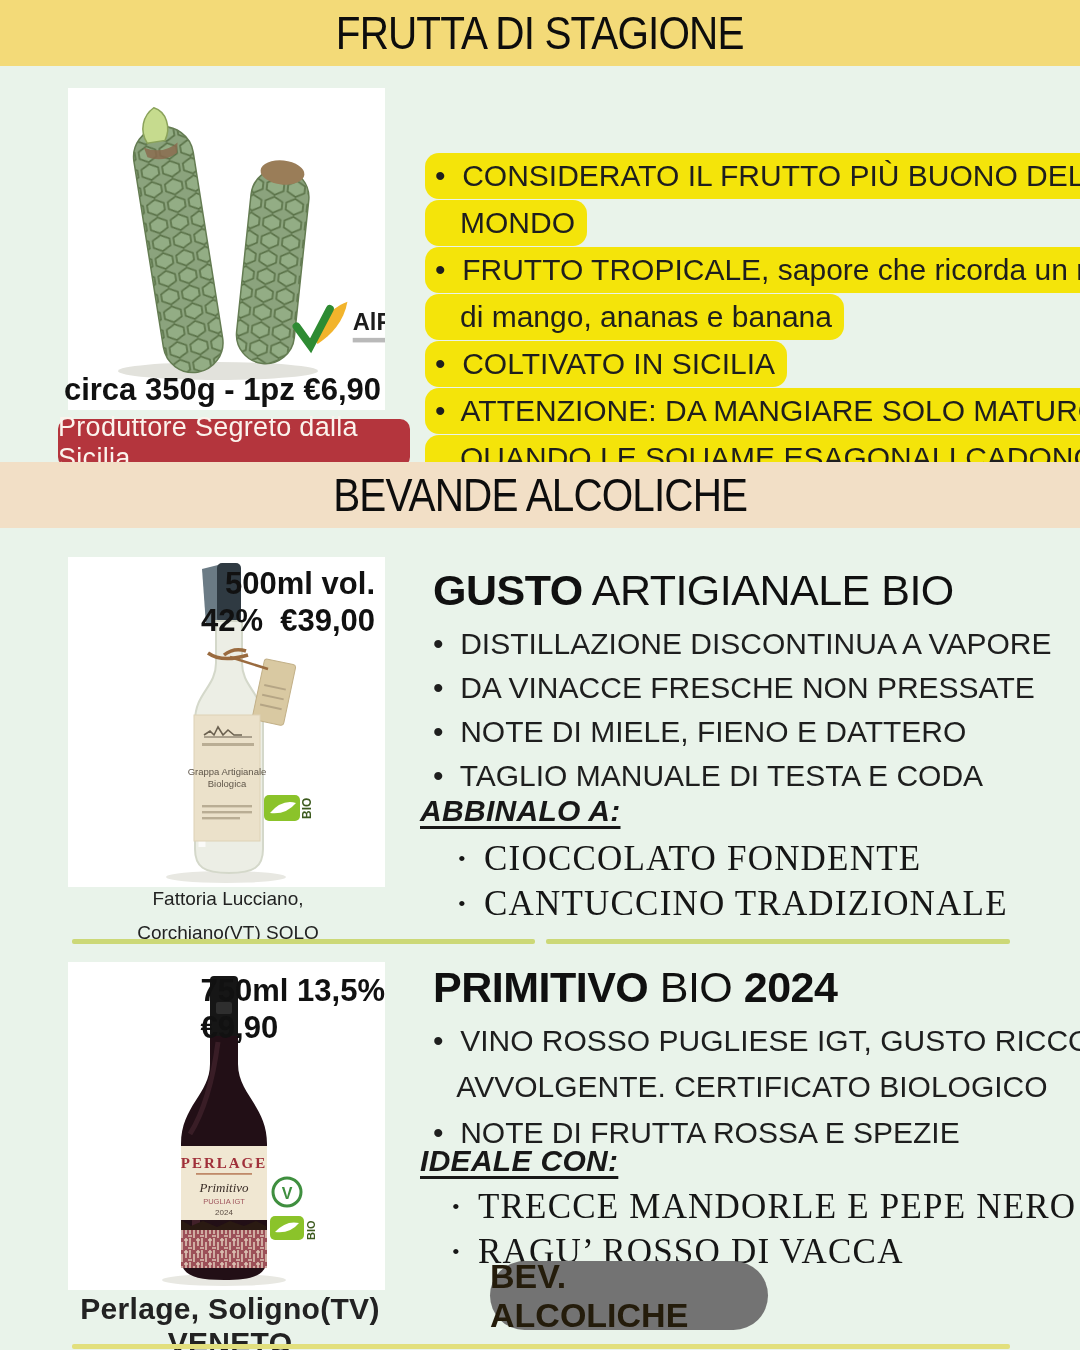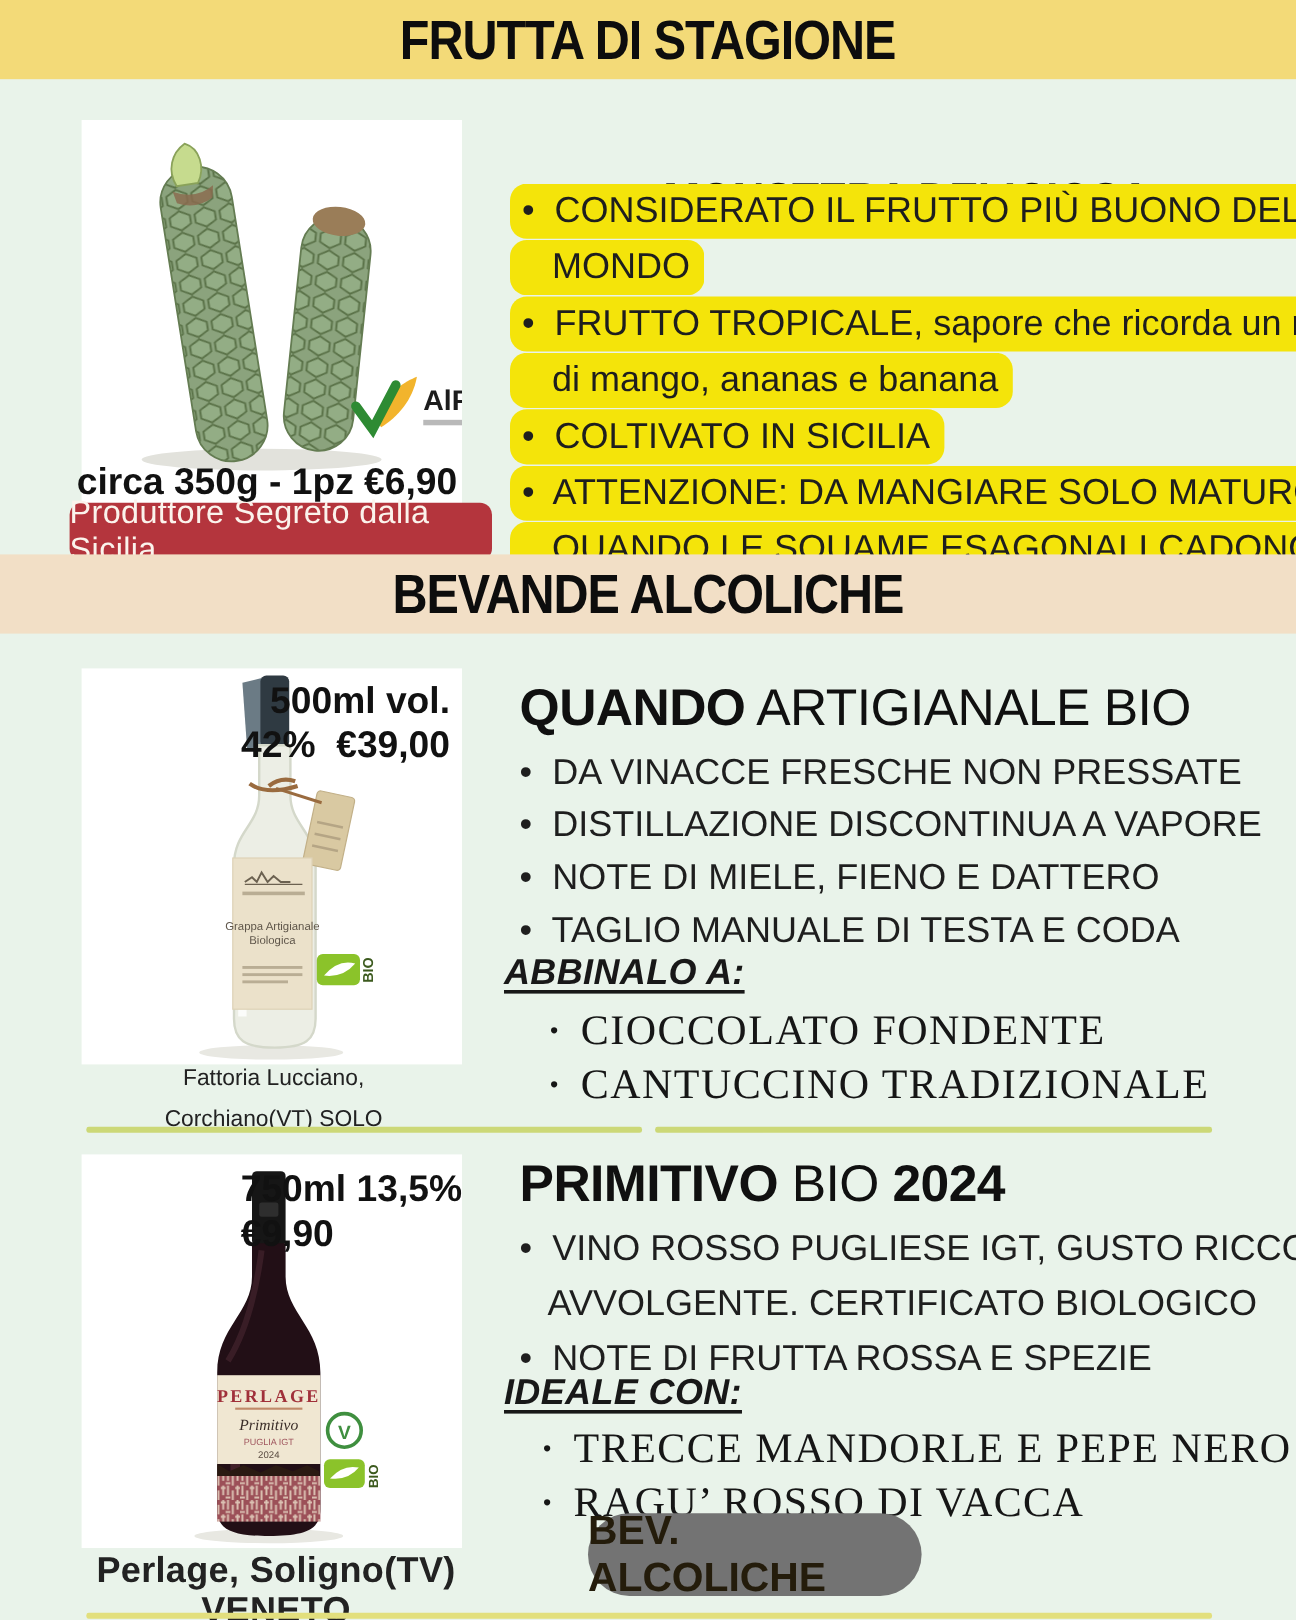--- a/index.html
+++ b/index.html
@@ -1,28 +1,28 @@
 <!DOCTYPE html>
 <html><head>
 <meta charset="utf-8">
 <style>
   html,body{margin:0;padding:0;background:#cfcfcf;}
   #canvas{position:relative;width:1080px;height:1350px;overflow:hidden;
     background:#e9f3ea;font-family:"Liberation Sans",sans-serif;color:#1c1c1c;}
 
   
   .banner{position:absolute;left:0;width:1080px;height:66px;display:flex;
-    align-items:center;justify-content:center;font-weight:700;font-size:46px;color:#0d0d0d;}
+    align-items:center;justify-content:center;font-weight:400;font-size:46px;color:#0d0d0d;}
   #banner-fruit{top:0;background:#f3da78;}
   #banner-bev{top:462px;background:#f2dfc6;}
   .cond{display:inline-block;transform:scaleX(.88);transform-origin:center;letter-spacing:-1px;white-space:pre;}
 
   
   .card{position:absolute;left:68px;width:317px;background:#ffffff;}
-  #card-monstera{top:100px;height:322px;}
+  #card-monstera{top:88px;height:322px;}
   #card-grappa{top:557px;height:330px;}
   #card-wine{top:962px;height:328px;}
   .card svg{position:absolute;left:0;top:0;}
 
   .price{position:absolute;font-weight:700;color:#111;z-index:3;line-height:37px;font-size:31px;white-space:pre;}
   #price-monstera{right:4px;bottom:2px;text-align:right;}
   #price-grappa{top:8px;right:10px;text-align:right;}
   #price-wine{top:10px;right:0px;text-align:left;}
 
   .badge{position:absolute;left:58px;top:419px;width:352px;height:48px;background:#b4353d;
@@ -169,24 +169,24 @@
       </g>
       <use href="#apf" transform="translate(196,294) scale(0.58)"></use>
     </svg>
     <div class="price" id="price-grappa"><span>500ml vol.</span><br><span>42%  €39,00</span></div>
   </div>
   <div class="caption" id="caption-grappa">
     <div>Fattoria Lucciano,</div>
     <div>Corchiano(VT) SOLO</div>
   </div>
 
-  <div class="ptitle" style="left:433px;top:566px;"><span class="b">QUANDO</span><span class="l"> ARTIGIANALE BIO</span></div>
+  <div class="ptitle" style="left:433px;top:566px;"><span class="b">GUSTO</span><span class="l"> ARTIGIANALE BIO</span></div>
   <ul class="blist" id="grappa-bullets">
+    <li>•  DISTILLAZIONE DISCONTINUA A VAPORE</li>
     <li>•  DA VINACCE FRESCHE NON PRESSATE</li>
-    <li>•  DISTILLAZIONE DISCONTINUA A VAPORE</li>
     <li>•  NOTE DI MIELE, FIENO E DATTERO</li>
     <li>•  TAGLIO MANUALE DI TESTA E CODA</li>
   </ul>
   <div class="pairlabel" id="grappa-pairlabel">ABBINALO A:</div>
   <ul class="serif-list" id="grappa-pairs">
     <li>CIOCCOLATO FONDENTE</li>
     <li>CANTUCCINO TRADIZIONALE</li>
   </ul>
 
   <div class="divider" id="div1a"></div>

